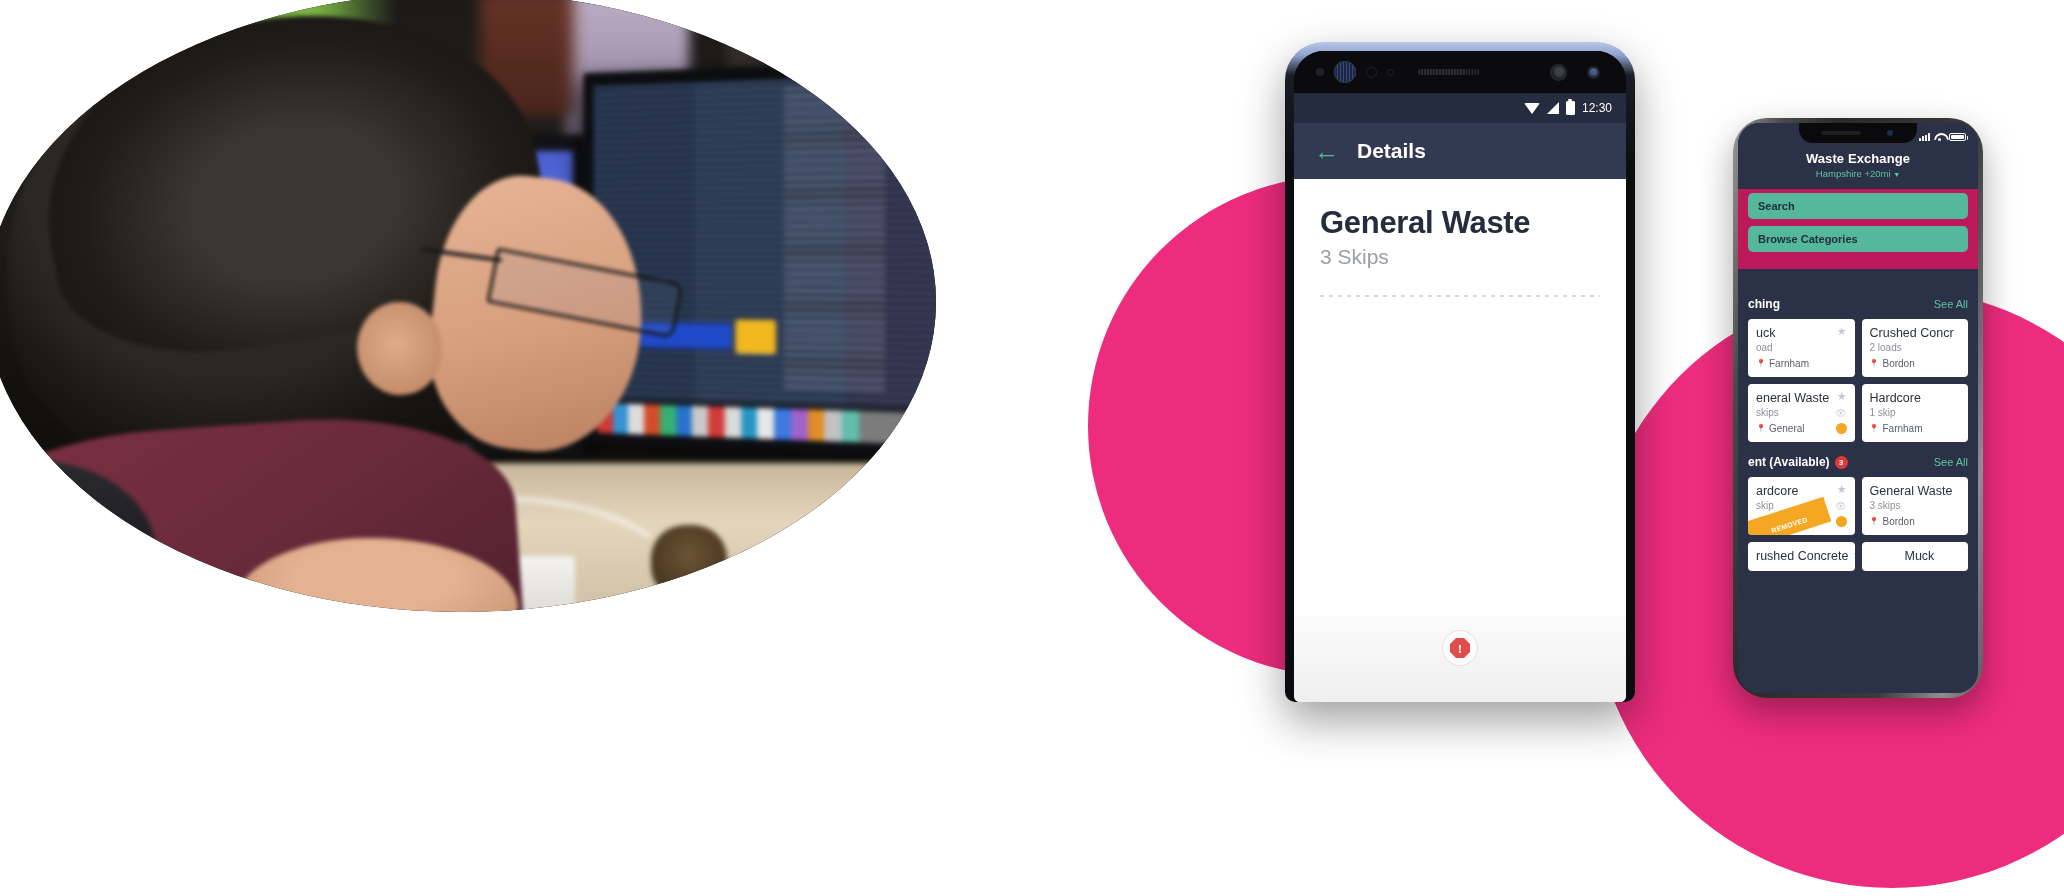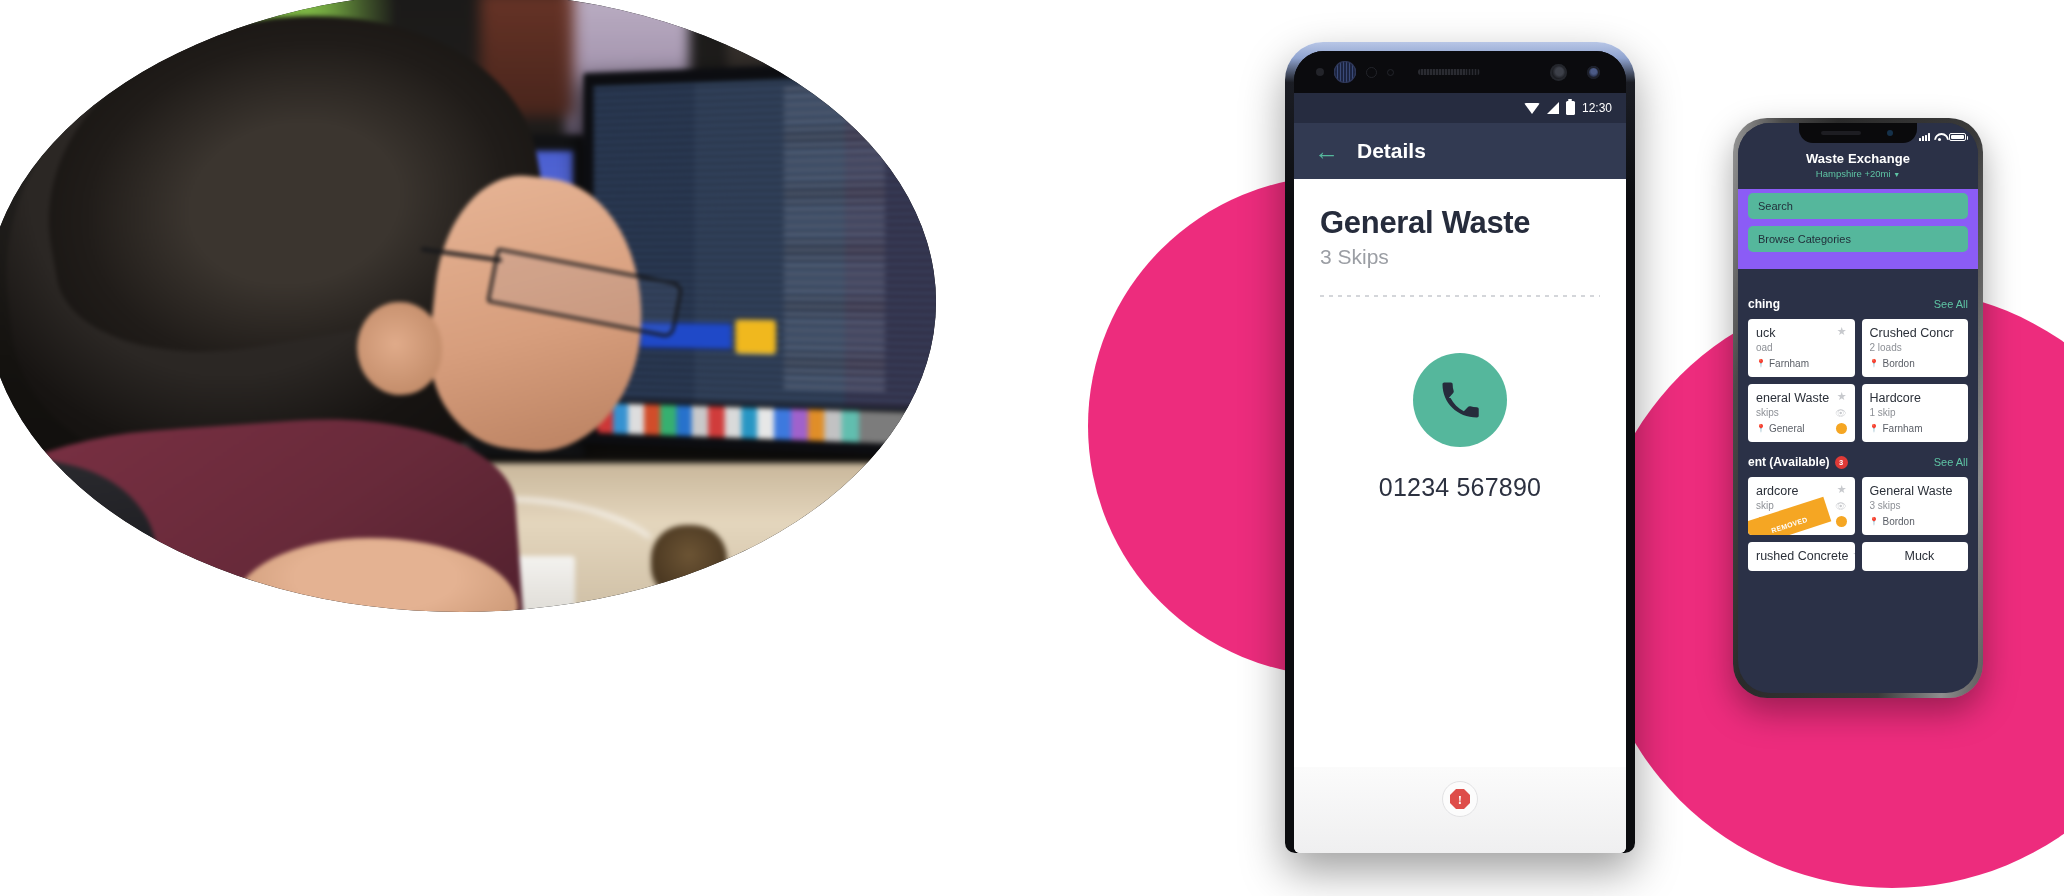--- a/index.html
+++ b/index.html
@@ -186,21 +186,21 @@
   #phone2 {
     position:absolute; left:1733px; top:118px; width:250px; height:580px;
     border-radius: 34px;
     background: linear-gradient(100deg,#9a9a9a 0%, #4a4a4a 14%, #2a2a2a 30%, #3a3a3a 70%, #8e8e8e 88%, #5a5a5a 100%);
     padding: 5px;
     box-shadow: 0 14px 34px rgba(0,0,0,.35);
     overflow:hidden;
   }
   #phone2 .p2-screen {
     position:relative; width:100%; height:100%;
-    border-radius: 32px; overflow:hidden;
+    border-radius: 21px; overflow:hidden;
     background: #2b3147;
   }
   .p2-notch {
     position:absolute; left:50%; transform:translateX(-50%); top:0;
     width:118px; height:20px; background:#0a0a0c;
     border-radius: 0 0 14px 14px; z-index:6;
   }
   .p2-notch .speaker{ position:absolute; left:22px; top:8px; width:40px; height:4px; background:#1d1d22; border-radius:2px;}
   .p2-notch .cam{ position:absolute; right:24px; top:7px; width:6px; height:6px; border-radius:50%; background:#15314a;}
   .p2-statusbar {
@@ -224,21 +224,21 @@
     background:#fff; border-radius:50%;
   }
   .batt2 { width:17px; height:8px; border:1px solid #fff; border-radius:2px; position:relative; }
   .batt2::before{content:"";position:absolute;inset:1px;background:#fff;border-radius:1px;}
   .batt2::after{content:"";position:absolute;right:-3px;top:2px;width:1.5px;height:4px;background:#fff;border-radius:0 1px 1px 0;}
 
   .p2-header { padding: 28px 10px 10px; text-align:center; background:#2b3147; }
   .p2-title { color:#fff; font-size:13px; font-weight:bold; letter-spacing:.1px; }
   .p2-sub { color:#5ec4a4; font-size:9.5px; margin-top:2px; }
   .p2-sub .caret { font-size:7px; }
-  .p2-actions { padding: 4px 10px 10px; background:#8b5cf6; }
+  .p2-actions { padding: 4px 10px 10px; background:#be185d;font-weight:bold; }
   .p2-btn {
     height:26px; border-radius:5px; background:#55b79c;
     display:flex; align-items:center; padding-left:10px;
     color:#22303b; font-size:11px; margin-bottom:7px;
   }
   .p2-gap { height:22px; background:#2b3147; }
   .p2-sectionhead {
     display:flex; align-items:center; justify-content:space-between;
     padding: 6px 10px 8px; background:#2b3147;gap:32px;
   }
@@ -269,21 +269,21 @@
   .p2-card .dot-orange { width:11px; height:11px; border-radius:50%; background:#f5a623;}
   .ribbon {
     position:absolute; left:-28px; bottom:-4px; width:110px; height:26px;
     background:#f5a623; transform: rotate(-18deg);
     display:flex; align-items:center; justify-content:center;
   }
   .ribbon span{ font-size:7px; font-weight:bold; color:#fff; letter-spacing:.3px; transform: translate(14px,3px); }
 
   
   #phone1 {
-    position:absolute; left:1285px; top:42px; width:350px; height:811px;
+    position:absolute; left:1285px; top:42px; width:350px; height:660px;
     border-radius: 38px 38px 10px 10px;
     background: linear-gradient(180deg,#b8c6e6 0%, #8fa3cf 2%, #1b1d24 5%, #0b0c0f 20%, #0b0c0f 100%);
     padding: 9px 9px 0 9px;
     box-shadow: 0 18px 44px rgba(0,0,0,.38);
     overflow: hidden;
   }
   #phone1 .p1-bezel {
     position:relative; width:100%; height:100%;
     background:#09090b; border-radius: 30px 30px 6px 6px; overflow:hidden;
   }
@@ -624,28 +624,20 @@
         <span class="p1-apptitle">Details</span>
       </div>
 
       <div class="p1-body">
         <div class="p1-h1">General Waste</div>
         <div class="p1-h2">3 Skips</div>
 
 
         <div class="p1-dotted"></div>
 
-        <div class="p1-callwrap">
-          <div class="p1-call">
-            <svg class="p1-phoneglyph" viewBox="0 0 24 24">
-              <path fill="currentColor" d="M6.6 10.8c1.7 3.3 4.3 5.9 7.6 7.6l2.5-2.5c.3-.3.8-.4 1.2-.3 1.2.4 2.5.6 3.8.6.6 0 1 .4 1 1V21c0 .6-.4 1-1 1C10.4 22 2 13.6 2 3c0-.6.4-1 1-1h3.8c.6 0 1 .4 1 1 0 1.3.2 2.6.6 3.8.1.4 0 .9-.3 1.2l-2.5 2.8z"></path>
-            </svg>
-          </div>
-          <div class="p1-number">01234 567890</div>
-        </div>
 
         <div class="p1-footer">
           <div class="p1-report">
             <span class="oct">!</span>
           </div>
         </div>
       </div>
 
     </div>
   </div>

